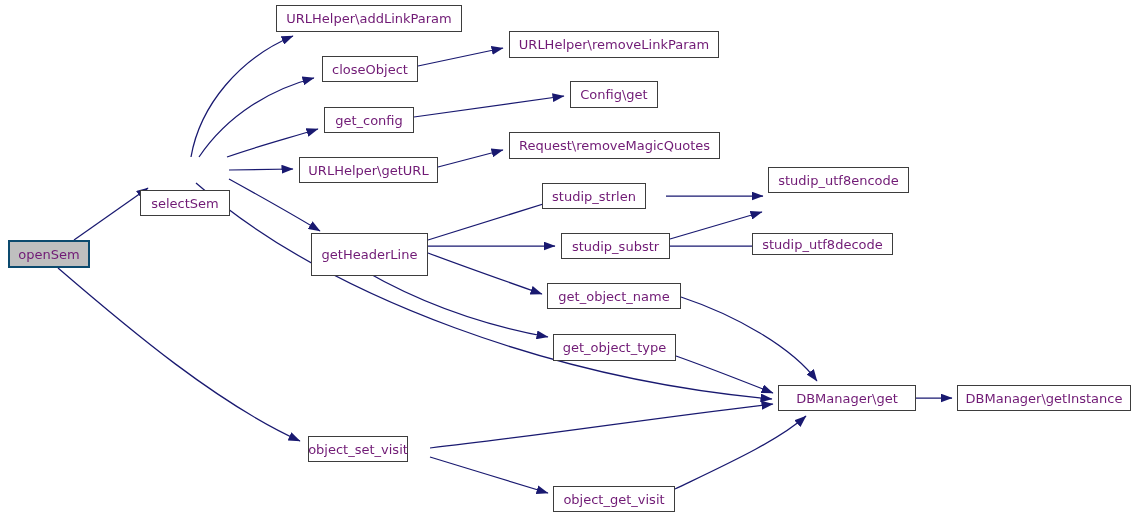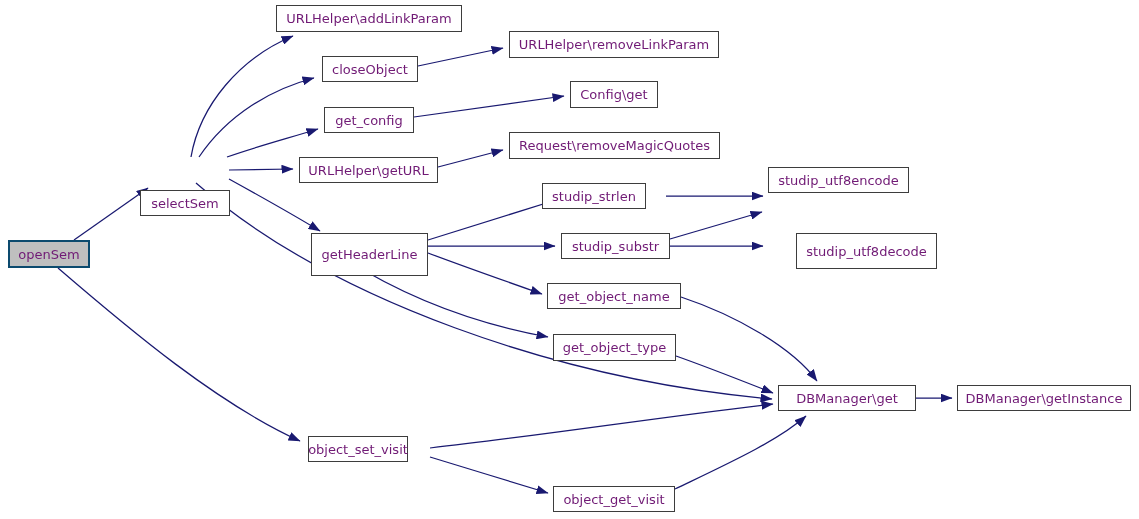--- a/index.html
+++ b/index.html
@@ -95,21 +95,21 @@
   <div class="node" style="left:299px; top:157px; width:139px; height:26px;">URLHelper\getURL</div>
 
   <div class="node" style="left:542px; top:183px; width:104px; height:26px;">studip_strlen</div>
 
   <div class="node" style="left:768px; top:167px; width:141px; height:26px;">studip_utf8encode</div>
 
   <div class="node" style="left:311px; top:233px; width:117px; height:43px;">getHeaderLine</div>
 
   <div class="node" style="left:561px; top:233px; width:109px; height:26px;">studip_substr</div>
 
-  <div class="node" style="left:796px; top:233px; width:141px; height:36px;">studip_utf8decode</div>
+  <div class="node" style="left:752px; top:233px; width:141px; height:22px;">studip_utf8decode</div>
 
   <div class="node" style="left:547px; top:283px; width:134px; height:26px;">get_object_name</div>
 
   <div class="node" style="left:553px; top:334px; width:123px; height:27px;">get_object_type</div>
 
   <div class="node" style="left:778px; top:385px; width:138px; height:26px;">DBManager\get</div>
 
   <div class="node" style="left:957px; top:385px; width:174px; height:26px;">DBManager\getInstance</div>
 
   <div class="node" style="left:308px; top:436px; width:100px; height:26px;">object_set_visit</div>

